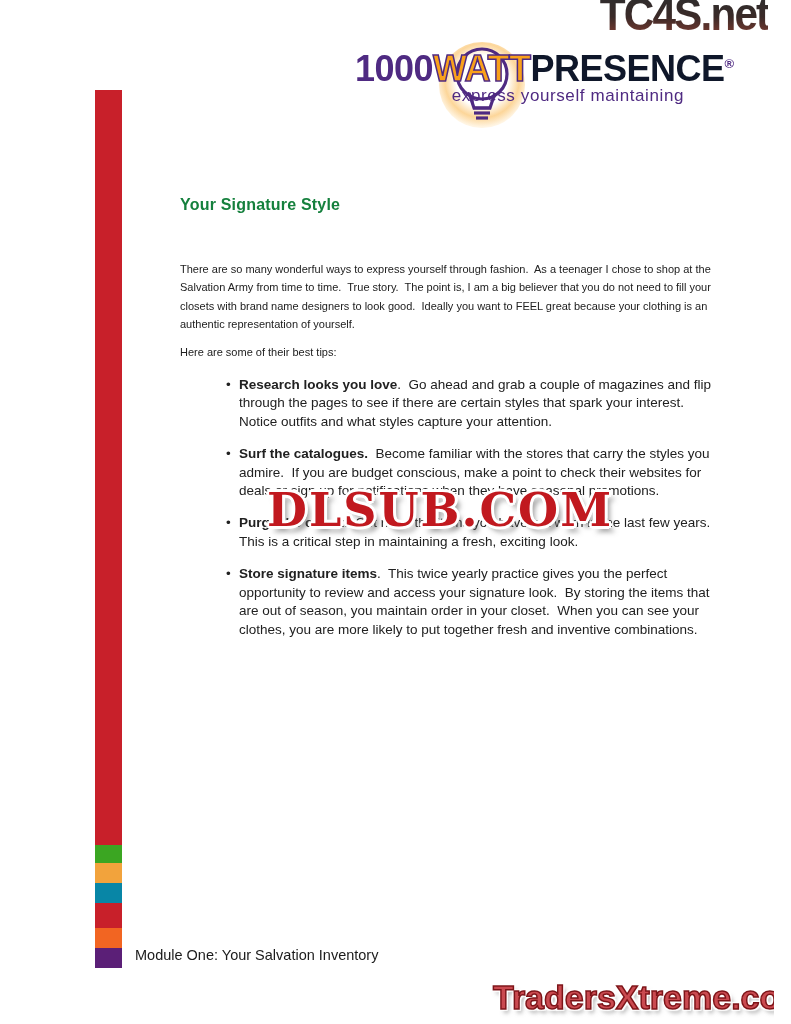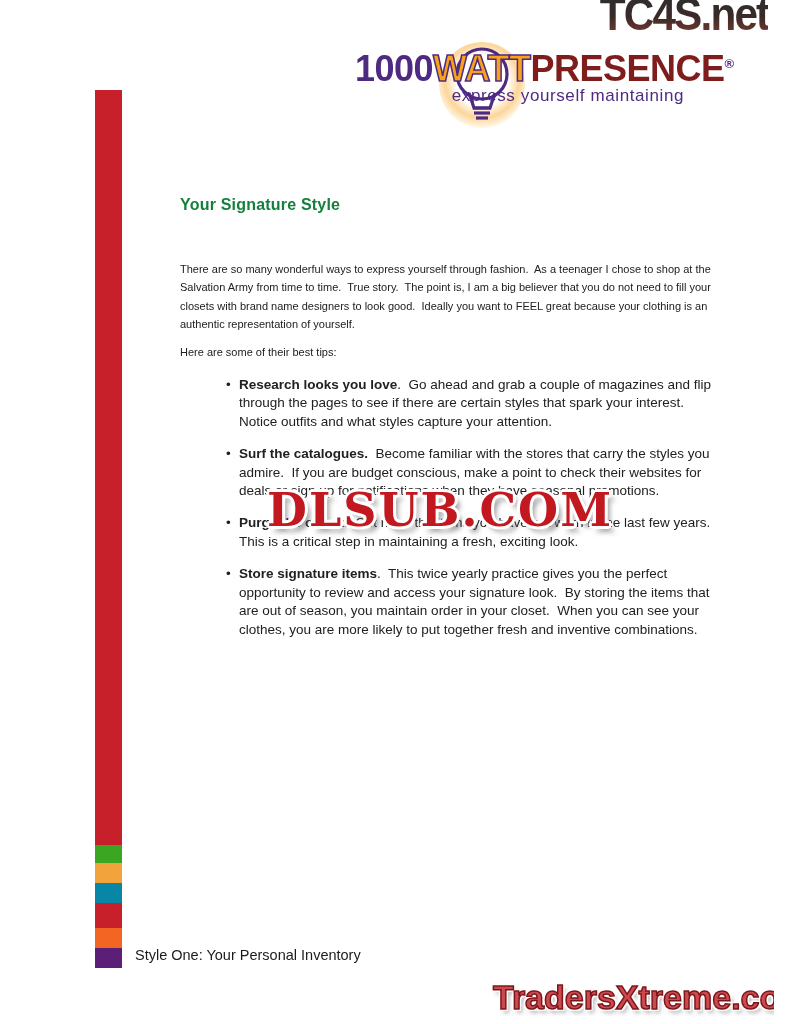--- a/index.html
+++ b/index.html
@@ -112,21 +112,21 @@
   <div class="logo-wrap">
     <div class="bulb-glow"></div>
     <svg class="bulb-svg" width="70" height="78" viewBox="0 0 70 78">
       <circle cx="35" cy="28" r="25" fill="none" stroke="#4F2A82" stroke-width="3.2"></circle>
       <path d="M22 47 L27 62 L43 62 L48 47" fill="none" stroke="#4F2A82" stroke-width="3.2"></path>
       <line x1="26" y1="62" x2="44" y2="62" stroke="#4F2A82" stroke-width="3.2"></line>
       <line x1="27" y1="67" x2="43" y2="67" stroke="#4F2A82" stroke-width="3.2"></line>
       <line x1="29" y1="72" x2="41" y2="72" stroke="#4F2A82" stroke-width="3.2"></line>
     </svg>
     <div class="logo-text">
-      <span class="logo-1000" style="color: rgb(79, 42, 130);">1000</span><span class="logo-watt" style="color: rgb(249, 161, 27);">WATT</span><span class="logo-presence" style="color: #7f1d1d;">PRESENCE</span><span class="logo-reg" style="color: rgb(79, 42, 130);">®</span>
+      <span class="logo-1000" style="color: rgb(79, 42, 130);">1000</span><span class="logo-watt" style="color: rgb(249, 161, 27);">WATT</span><span class="logo-presence" style="color: #0f172a;">PRESENCE</span><span class="logo-reg" style="color: rgb(79, 42, 130);">®</span>
     </div>
   </div>
   <div class="tagline" style="color: rgb(79, 42, 130);">express yourself maintaining</div>
 
   <div class="redbar" style="background: rgb(200, 32, 42);"></div>
   <div class="seg seg0" style="background: rgb(59, 166, 34);"></div>
   <div class="seg seg1" style="background: rgb(242, 163, 60);"></div>
   <div class="seg seg2" style="background: rgb(8, 134, 166);"></div>
   <div class="seg seg3" style="background: rgb(200, 32, 42);"></div>
   <div class="seg seg4" style="background: rgb(242, 101, 34);"></div>
@@ -137,19 +137,19 @@
     <p class="para p1">There are so many wonderful ways to express yourself through fashion.  As a teenager I chose to shop at the Salvation Army from time to time.  True story.  The point is, I am a big believer that you do not need to fill your closets with brand name designers to look good.  Ideally you want to FEEL great because your clothing is an authentic representation of yourself.</p>
     <p class="para p3">Here are some of their best tips:</p>
     <ul class="tips">
       <li><span class="b">Research looks you love</span><span>.  Go ahead and grab a couple of magazines and flip through the pages to see if there are certain styles that spark your interest.  Notice outfits and what styles capture your attention.</span></li>
       <li><span class="b">Surf the catalogues.</span><span>  Become familiar with the stores that carry the styles you admire.  If you are budget conscious, make a point to check their websites for deals or sign up for notifications when they have seasonal promotions.</span></li>
       <li><span class="b">Purge the closet.</span><span>  Get rid of the items you have not worn in the last few years.  This is a critical step in maintaining a fresh, exciting look.</span></li>
       <li><span class="b">Store signature items</span><span>.  This twice yearly practice gives you the perfect opportunity to review and access your signature look.  By storing the items that are out of season, you maintain order in your closet.  When you can see your clothes, you are more likely to put together fresh and inventive combinations.</span></li>
     </ul>
   </div>
 
-  <div class="module-footer">Style One: Your Personal Inventory</div>
+  <div class="module-footer">Module One: Your Salvation Inventory</div>
 
   <div class="wm-center" style="color: rgb(193, 25, 31);">DLSUB.COM</div>
 
   <div class="wm-bottom" style="color: rgb(202, 74, 80);">TradersXtreme.com</div>
 
 </div>
 
 </body></html>

